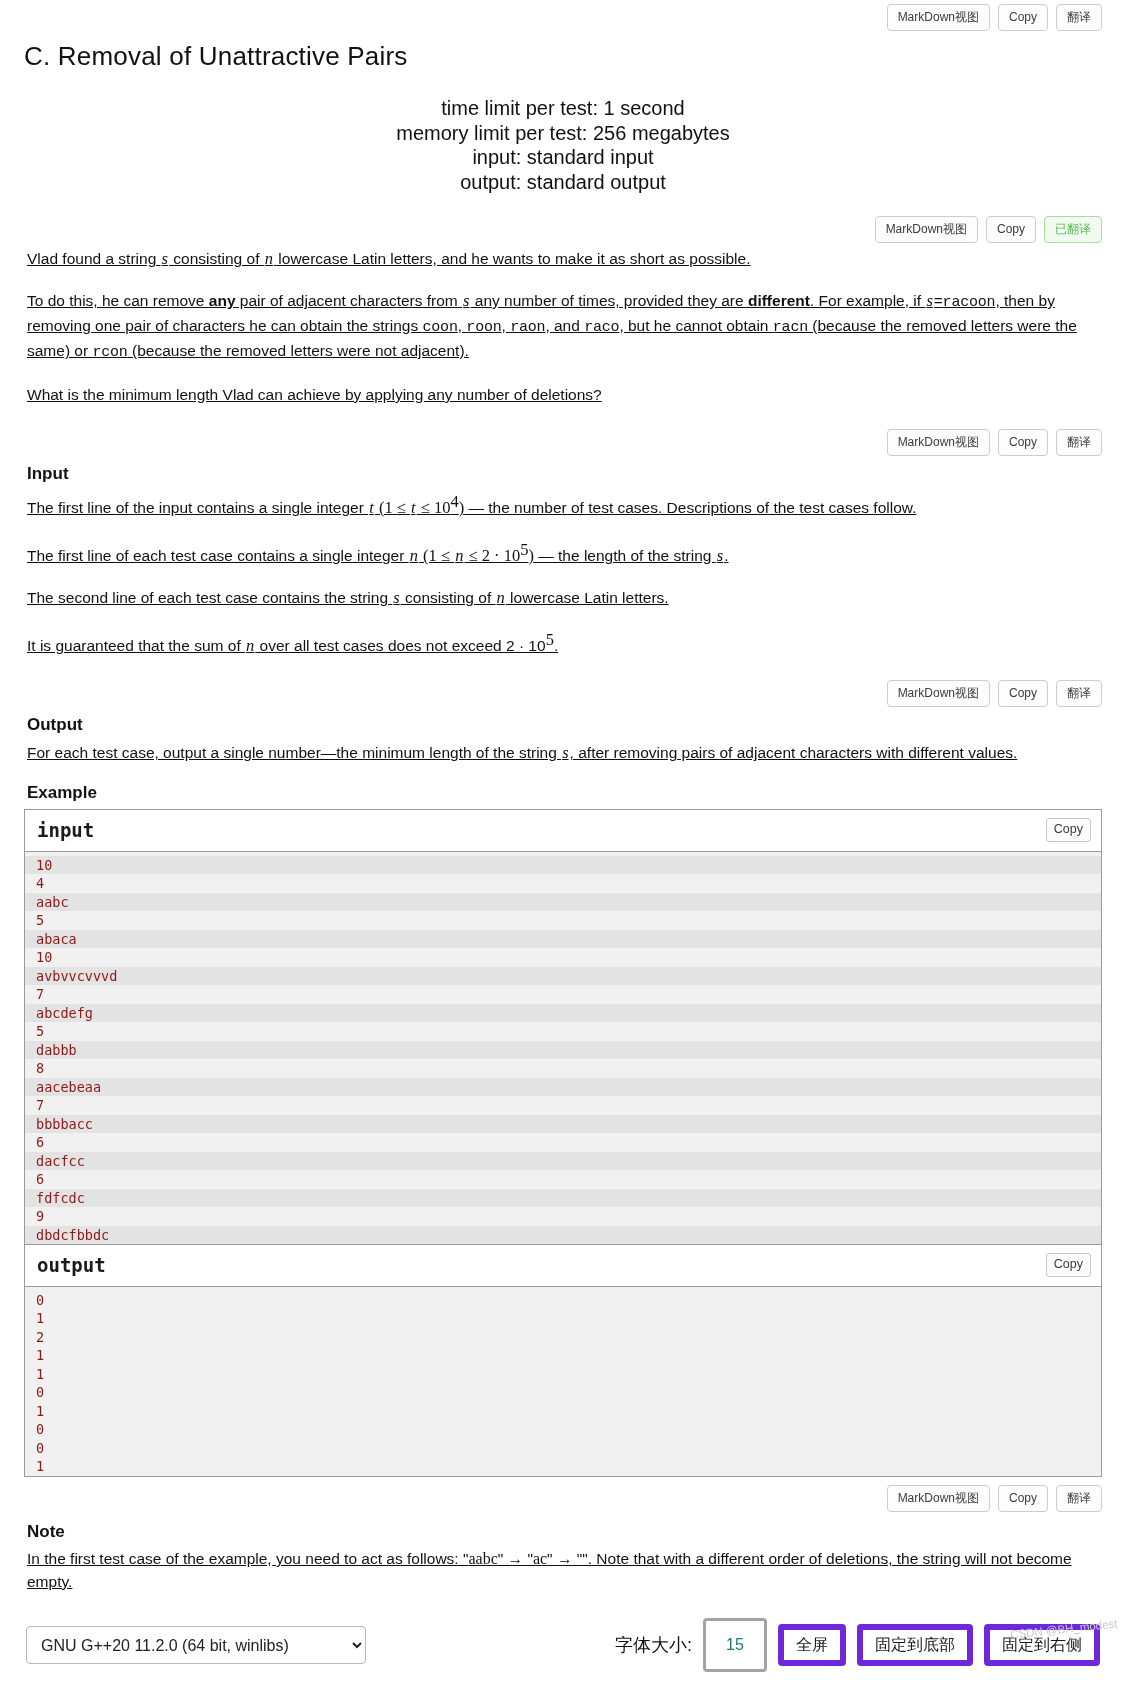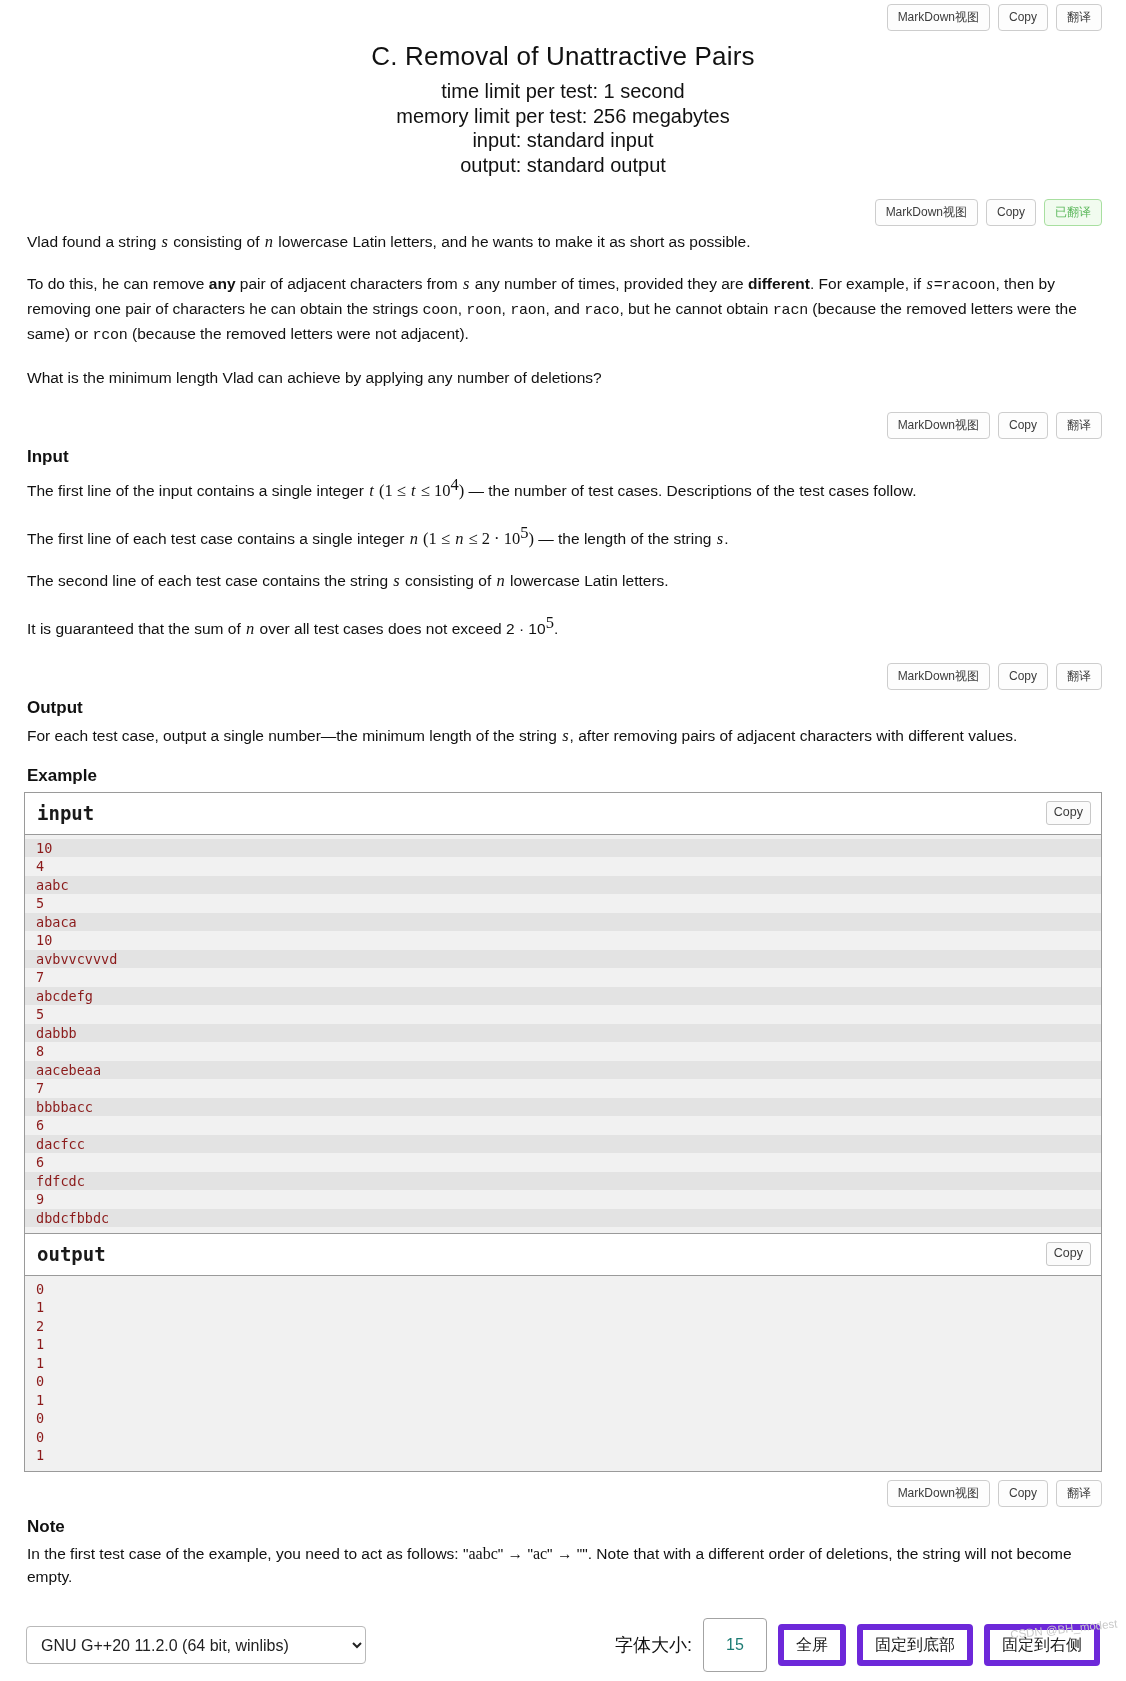--- a/index.html
+++ b/index.html
@@ -43,41 +43,41 @@
     cursor: pointer;
   }
   .tb-btn.green {
     border-color: #a8dfa0;
     background: #f1fbef;
     color: #5cb85c;
   }
 
   
   .problem-title {
-    text-align: center;
     font-size: 26px;
     font-weight: 400;
     color: #111;
-    margin: 6px 0 7px;
+    margin: 6px 0 24px;
     letter-spacing: .2px;
   }
   .limits {
     text-align: center;
     font-size: 20px;
     line-height: 24.5px;
     color: #111;
     margin-bottom: 18px;
   }
 
   
   .para {
     margin: 0 0 19px 0;
     line-height: 23px;
     font-size: 15.5px;
     padding-left: 3px;
+    text-decoration: underline;
   }
   .sec-head {
     font-size: 17px;
     font-weight: bold;
     margin: 4px 0 6px 3px;
   }
   .mathvar {
     font-family: "Liberation Serif", serif;
     font-style: italic;
     font-size: 16.5px;
@@ -130,21 +130,21 @@
     border-radius: 3px;
     background: #fbfbfb;
     color: #3c3c3c;
     cursor: pointer;
   }
   .data-block {
     font-family: "DejaVu Sans Mono", monospace;
     font-size: 13.5px;
     color: #8b1a1a;
     line-height: 18.5px;
-    padding: 4px 0 6px 0;
+    padding: 4px 0 0 0;
     background: #f1f1f1;
   }
   .data-block.plain { background: #f1f1f1; }
   .dline {
     padding: 0 0 0 11px;
     white-space: pre;
     height: 18.5px;
   }
   .data-block.striped .dline.odd { background: #e3e3e3; }
   .data-block.striped .dline.even { background: #f1f1f1; }
@@ -189,21 +189,21 @@
     gap: 11px;
   }
   .fs-label {
     font-size: 18px;
     color: #111;
     white-space: nowrap;
   }
   .fs-input {
     width: 64px;
     height: 54px;
-    border: 1px solid #a3a3a3;
+    border: 3px solid #a3a3a3;
     border-radius: 4px;
     background: #fff;
     color: #1c7b73;
     font-family: "Liberation Sans", sans-serif;
     font-size: 16px;
     text-align: center;
     padding: 0;
   }
   .bb-btn {
     font-family: "Liberation Sans", sans-serif;

